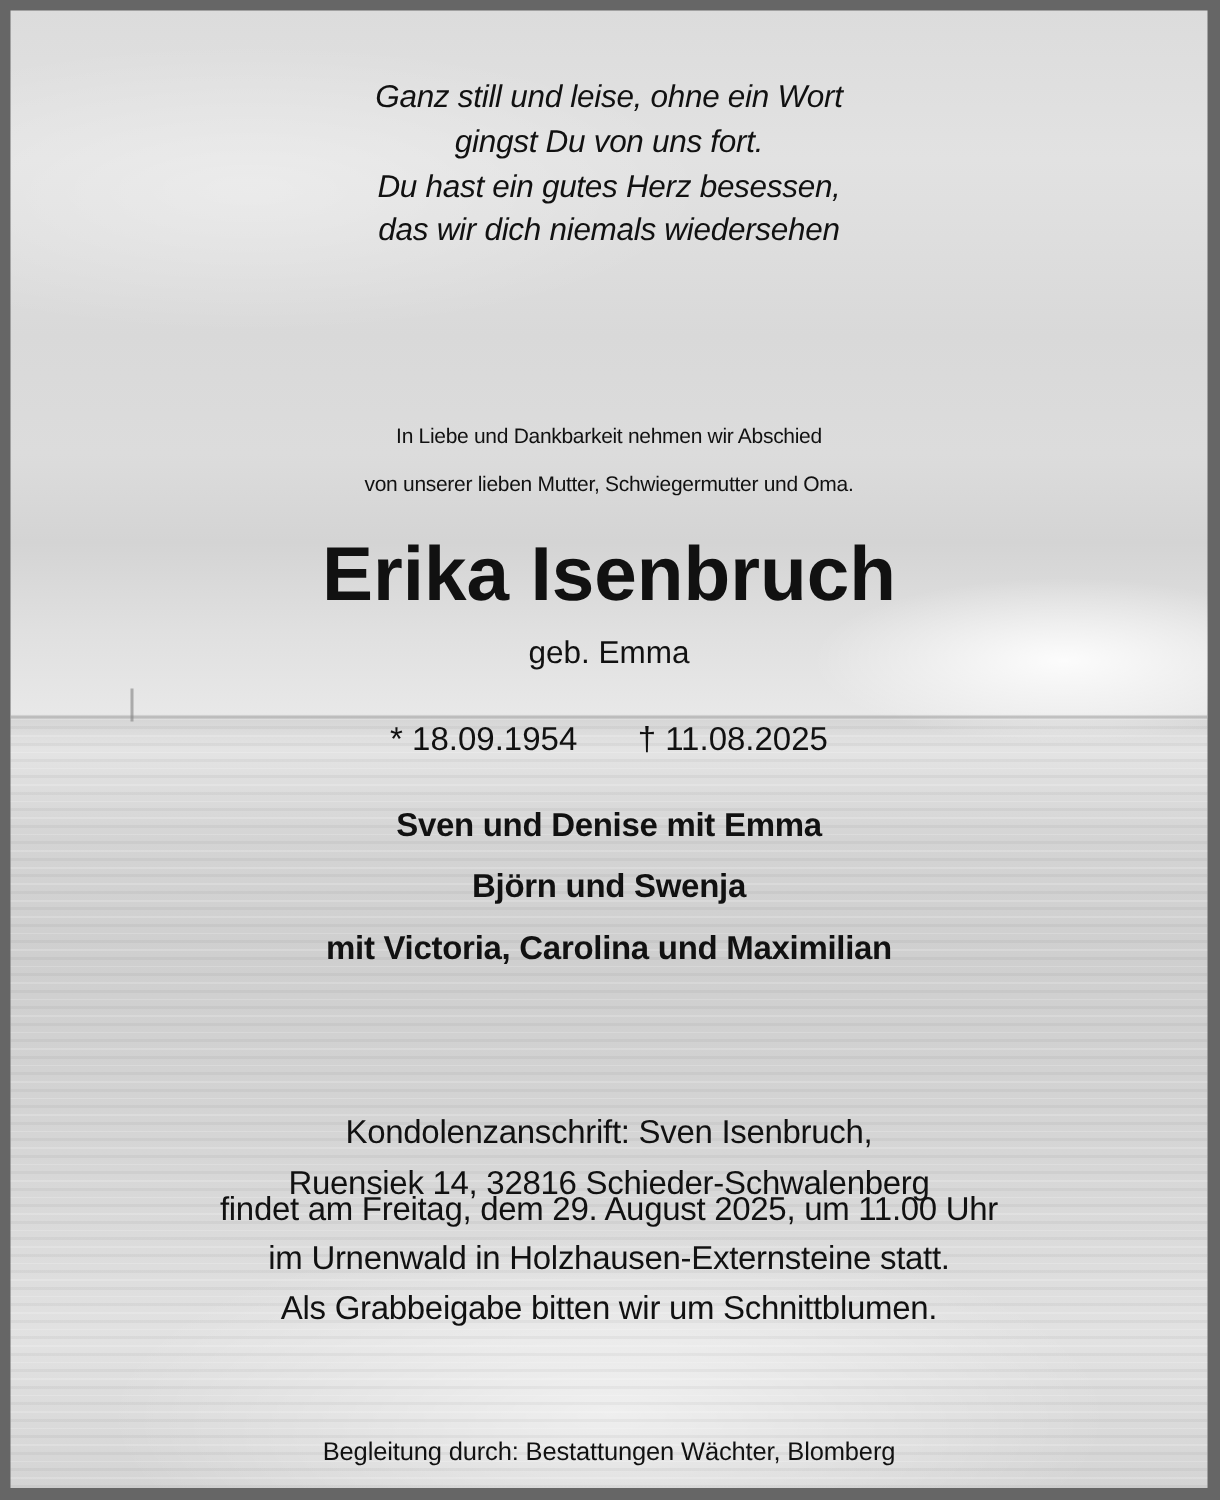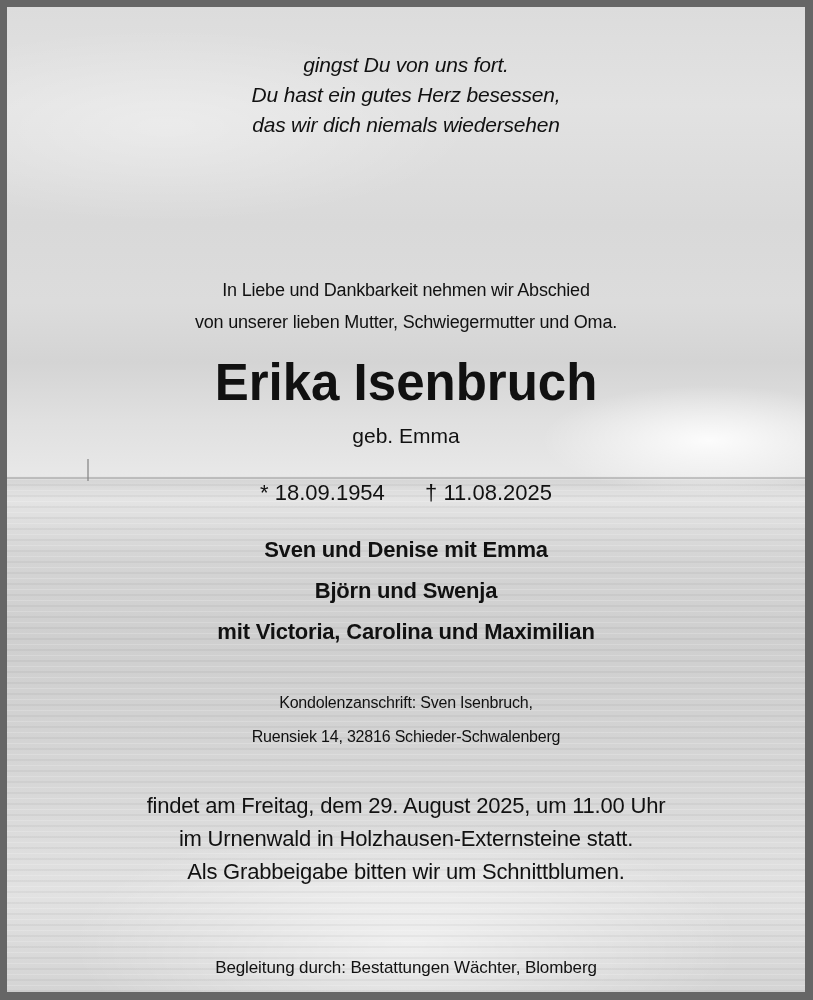--- a/index.html
+++ b/index.html
@@ -91,21 +91,21 @@
     }
     .poem {
       top: 43px;
       font-style: italic;
       font-size: 21px;
       line-height: 29.8px;
       letter-spacing: -0.2px;
     }
     .intro {
       top: 267px;
-      font-size: 18px;
+      font-size: 14px;
       line-height: 32px;
       letter-spacing: -0.2px;
     }
     .name {
       top: 346px;
       font-size: 51px;
       line-height: 60px;
       font-weight: bold;
       letter-spacing: 0px;
     }
@@ -124,22 +124,22 @@
       width: 28px;
     }
     .family {
       top: 525px;
       font-size: 22px;
       font-weight: bold;
       letter-spacing: -0.2px;
     }
     .family .line { height: 41px; line-height: 36px; }
     .address {
-      top: 679px;
-      font-size: 16px;
+      top: 731px;
+      font-size: 22px;
       line-height: 34px;
       letter-spacing: -0.2px;
     }
     .service {
       top: 782px;
       font-size: 22px;
       line-height: 33px;
       letter-spacing: -0.2px;
     }
     .footer {
@@ -153,20 +153,21 @@
 <body>
 
 <div class="frame">
   <div class="panel">
 
     <div class="sea-texture"></div>
     <div class="horizon"></div>
     <div class="beacon"></div>
 
     <div class="block poem">
+      <span class="line">Ganz still und leise, ohne ein Wort</span>
       <span class="line">gingst Du von uns fort.</span>
       <span class="line">Du hast ein gutes Herz besessen,</span>
       <span class="line">das wir dich niemals wiedersehen</span>
     </div>
 
     <div class="block intro">
       <span class="line">In Liebe und Dankbarkeit nehmen wir Abschied</span>
       <span class="line">von unserer lieben Mutter, Schwiegermutter und Oma.</span>
     </div>
 

